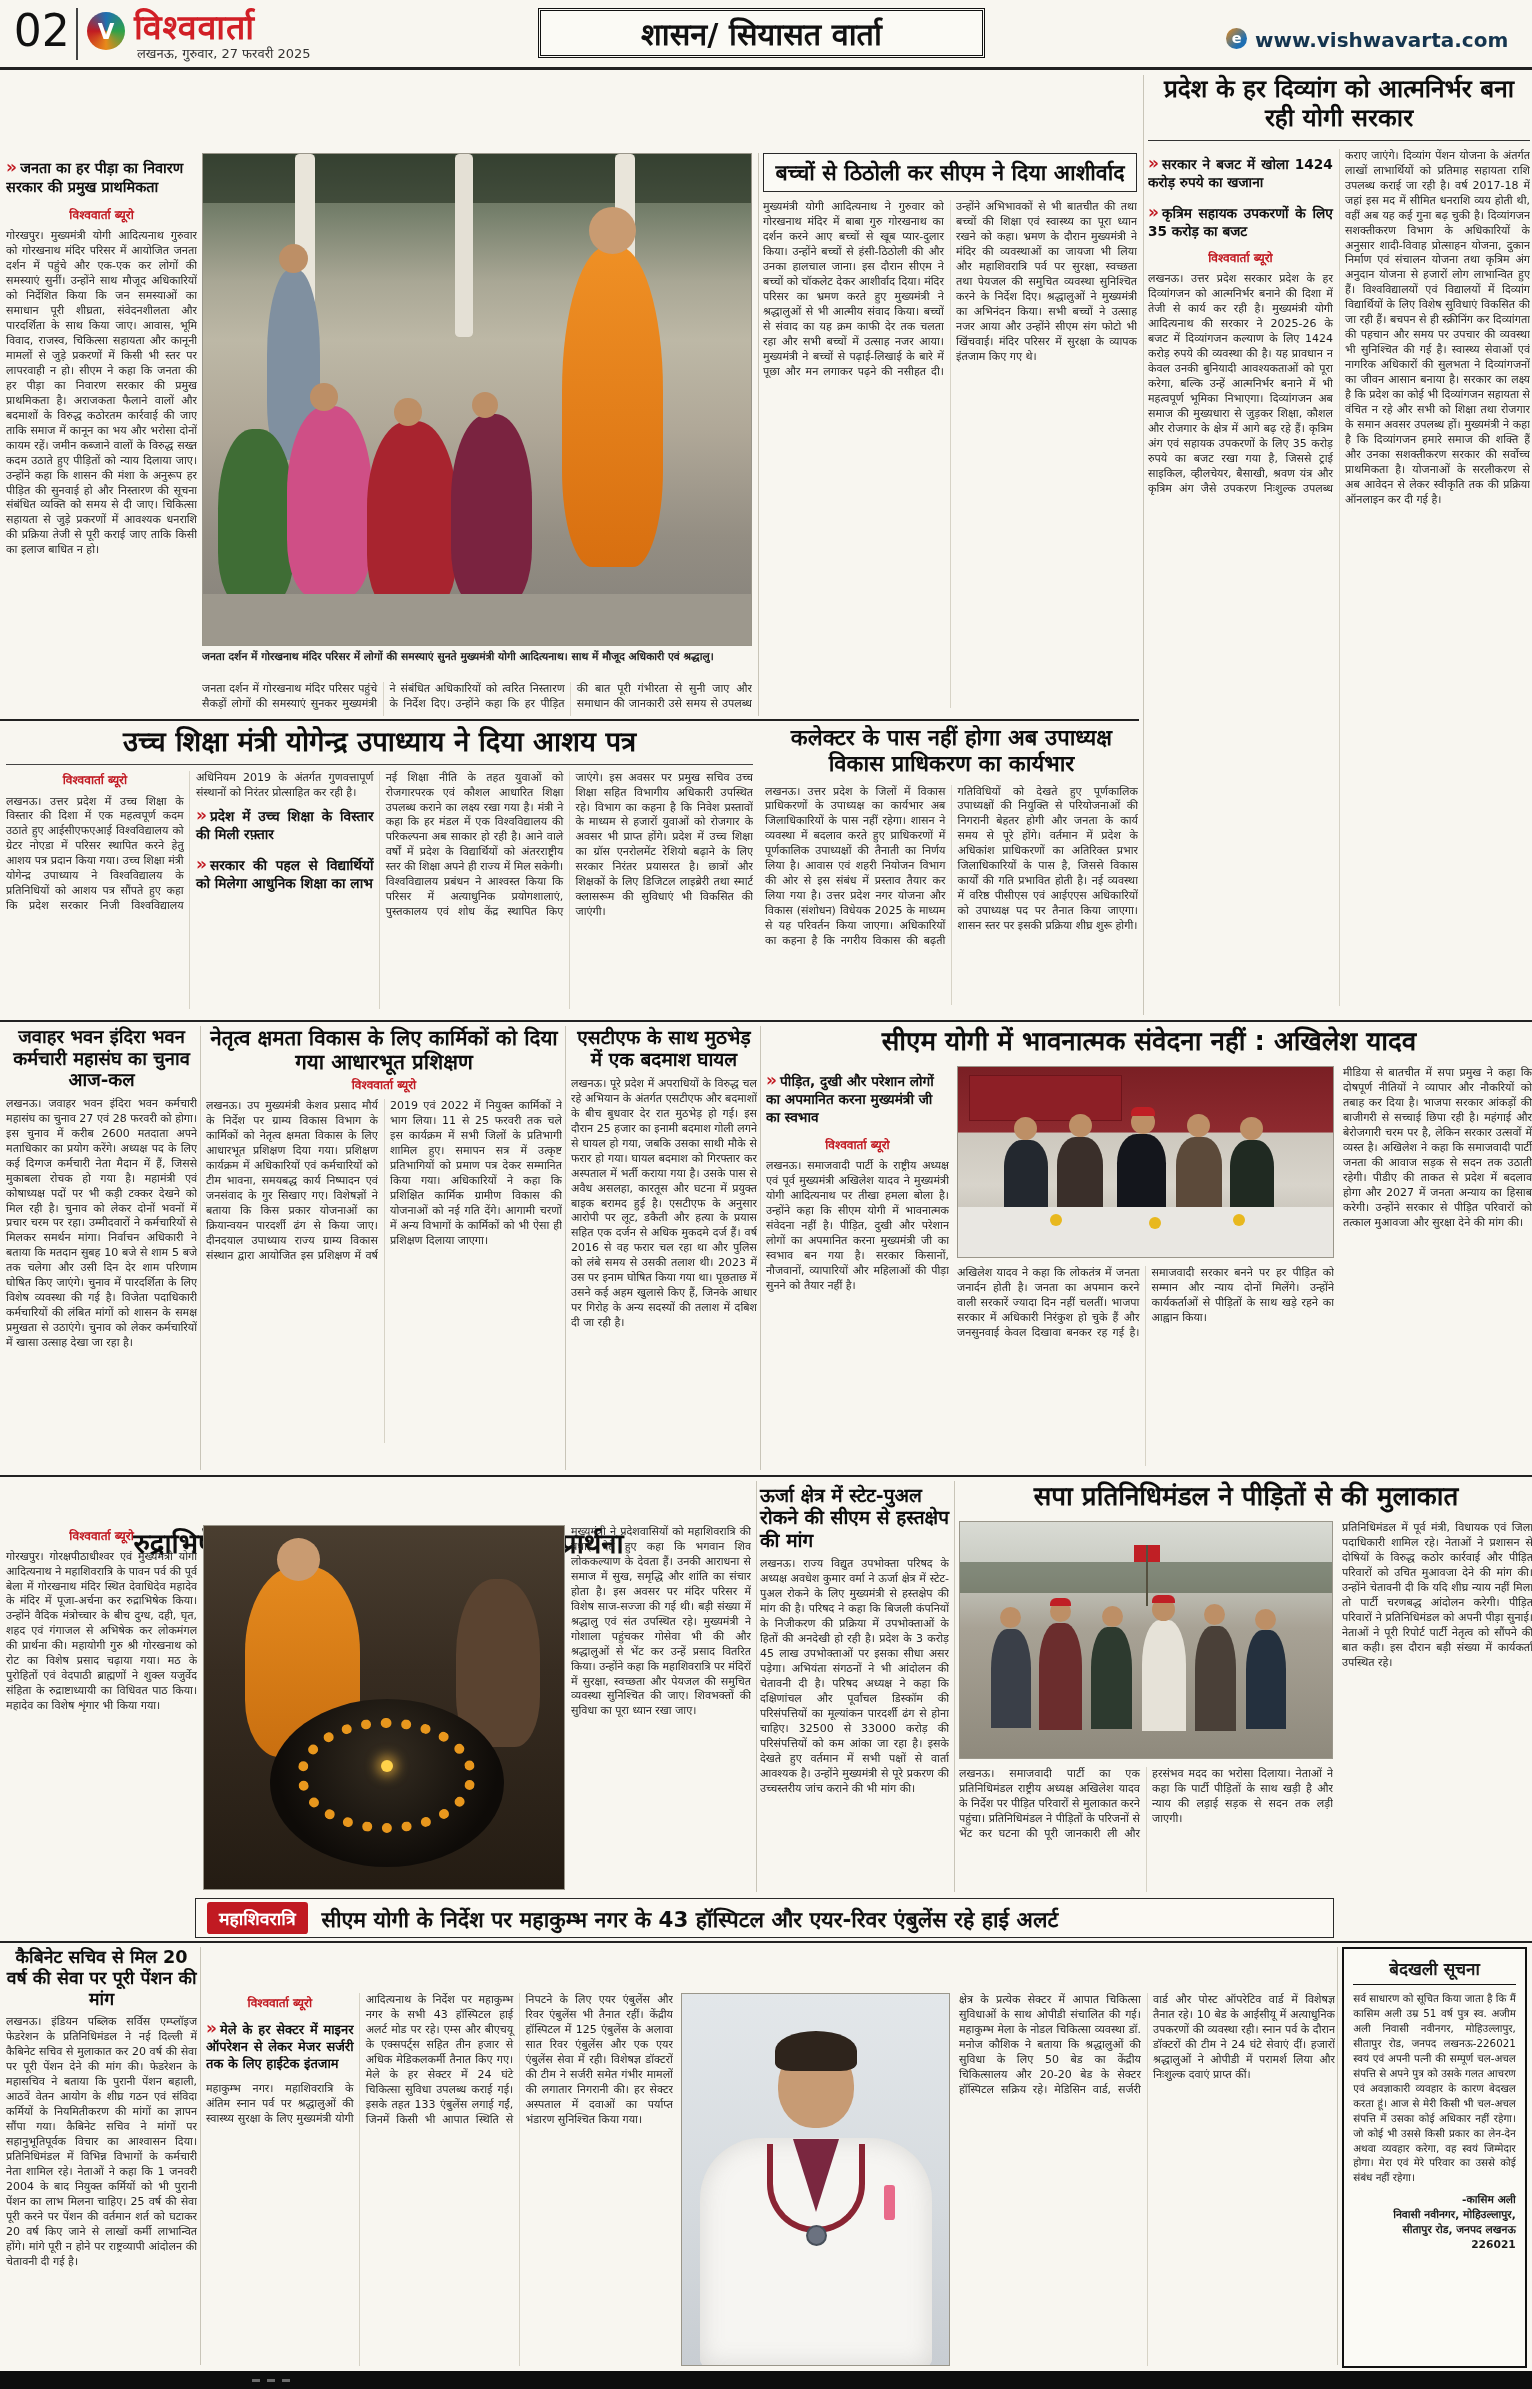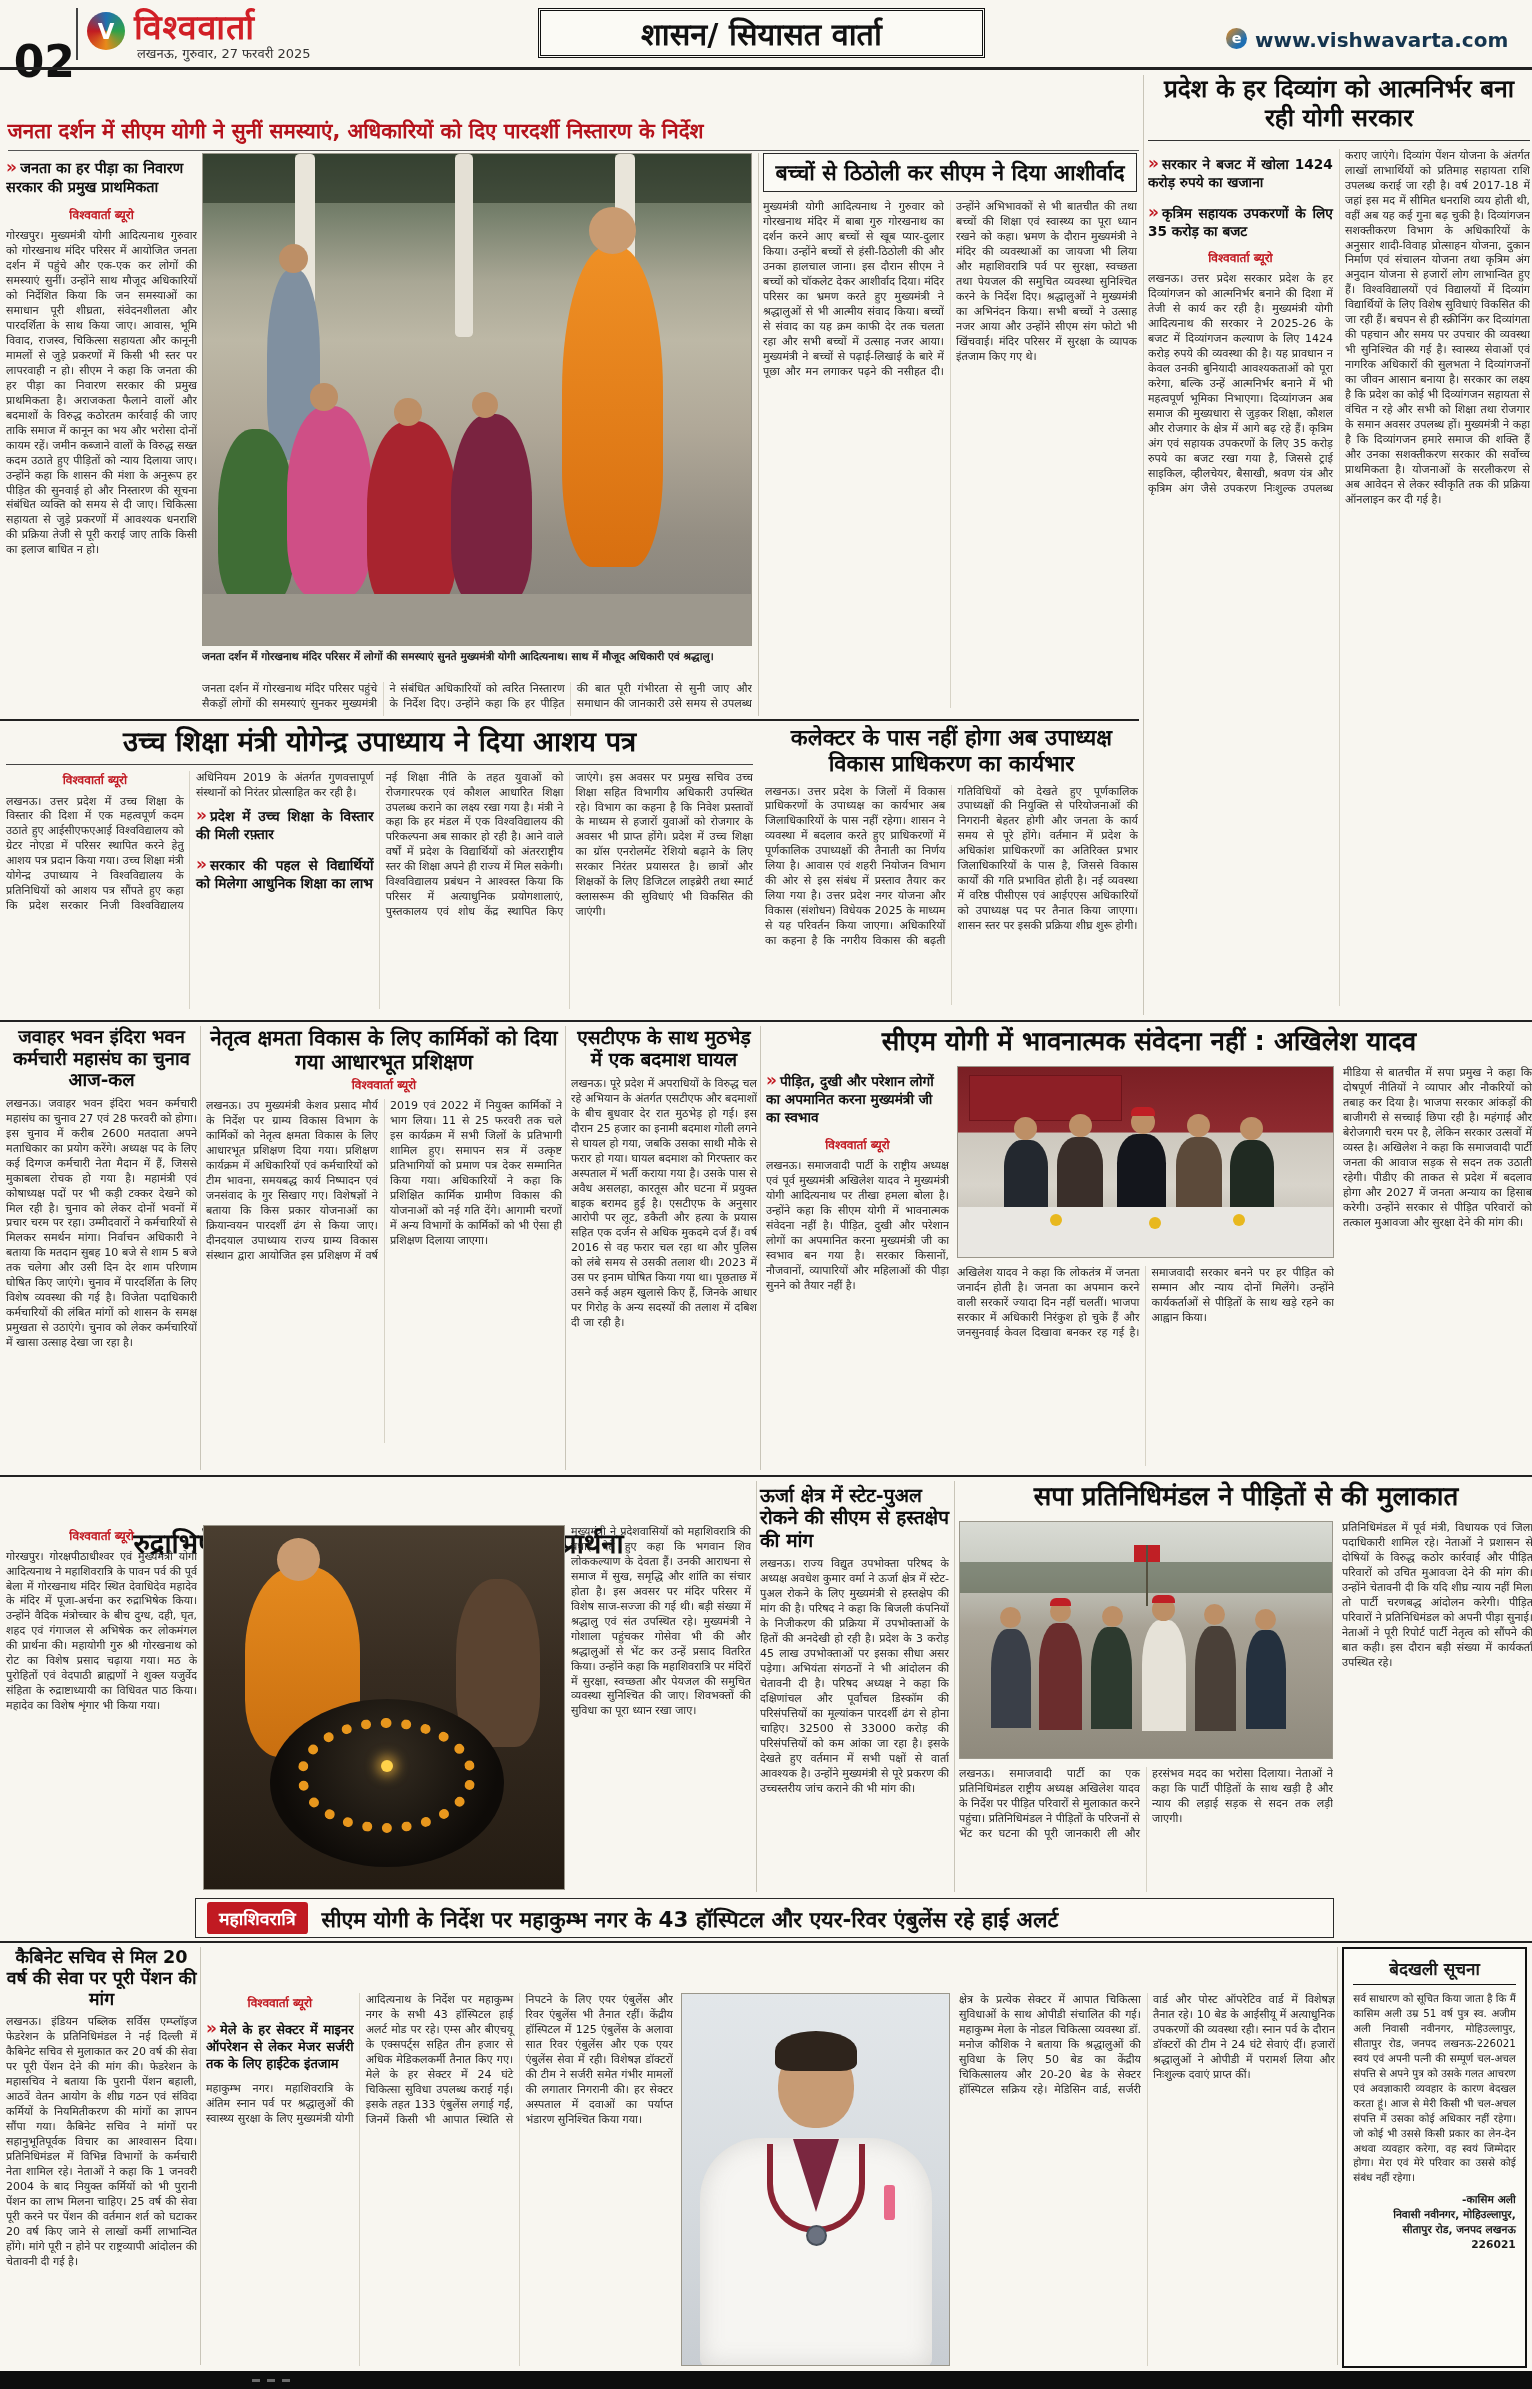--- a/index.html
+++ b/index.html
@@ -7,21 +7,21 @@
   .page {
     position:relative; width:1533px; height:2389px; margin:0 auto;
     background:#f8f6f0; color:#1c1c1c; overflow:hidden;
     font-family:"DejaVu Sans","Liberation Sans",sans-serif;
   }
   .abs { position:absolute; }
   .rule-h { position:absolute; background:#222; }
   .rule-v { position:absolute; background:#c9c5b8; width:0.8px; }
 
   
-  .pagenum { font-size:44px; font-weight:bold; color:#111;margin-top:31px; }
+  .pagenum { font-size:44px; font-weight:normal; color:#111; }
   .mast-divider { position:absolute; width:1.5px; background:#444; }
   .logo-circle { position:absolute; width:38px; height:38px; border-radius:50%;
     background:conic-gradient(#1f6fb2,#2da24a,#e88a1a,#c11a22,#1f6fb2);
     display:flex; align-items:center; justify-content:center;
     color:#fff; font-weight:bold; font-size:21.4px; }
   .paper-name { font-size:34px; font-weight:bold; color:#d11f26; letter-spacing:0.8px; }
   .dateline { font-size:13px; color:#333; }
   .section-box { position:absolute; border:3.8px double #111; background:#fbfaf5;
     display:flex; align-items:center; justify-content:center;
     font-size:30.5px; font-weight:bold; color:#111; }
@@ -81,21 +81,20 @@
     <div class="abs paper-name" style="left:134px;top:3.1px;">विश्ववार्ता</div>
     <div class="abs dateline" style="left:137px;top:44px;">लखनऊ, गुरुवार, 27 फरवरी 2025</div>
     <div class="section-box" style="left:538px;top:7.6px;width:447px;height:50px;">
       <span>शासन/ सियासत वार्ता</span>
     </div>
     <div class="web-icon" style="left:1226px;top:27.5px;">e</div>
     <div class="abs website" style="left:1255px;top:27.5px;">www.vishwavarta.com</div>
   </div>
   <div class="rule-h" style="left:0;top:67px;width:1533px;height:3.1px;"></div>
 
-  <div class="abs subhead" style="left:7.6px;top:119px;width:1131px;font-size:20.6px;">जनता दर्शन में सीएम योगी ने सुनीं समस्याएं, अधिकारियों को दिए पारदर्शी निस्तारण के निर्देश</div>
 
   <div class="abs" style="left:6.1px;top:153px;width:191px;height:563px;overflow:hidden;">
     <div class="quote">
       <span class="mark">»</span><span>जनता का हर पीड़ा का निवारण सरकार की प्रमुख प्राथमिकता</span>
     </div>
     <div class="byline">विश्ववार्ता ब्यूरो</div>
     <div class="body-text" style="height:443px;">गोरखपुर। मुख्यमंत्री योगी आदित्यनाथ गुरुवार को गोरखनाथ मंदिर परिसर में आयोजित जनता दर्शन में पहुंचे और एक-एक कर लोगों की समस्याएं सुनीं। उन्होंने साथ मौजूद अधिकारियों को निर्देशित किया कि जन समस्याओं का समाधान पूरी शीघ्रता, संवेदनशीलता और पारदर्शिता के साथ किया जाए। आवास, भूमि विवाद, राजस्व, चिकित्सा सहायता और कानूनी मामलों से जुड़े प्रकरणों में किसी भी स्तर पर लापरवाही न हो। सीएम ने कहा कि जनता की हर पीड़ा का निवारण सरकार की प्रमुख प्राथमिकता है। अराजकता फैलाने वालों और बदमाशों के विरुद्ध कठोरतम कार्रवाई की जाए ताकि समाज में कानून का भय और भरोसा दोनों कायम रहें। जमीन कब्जाने वालों के विरुद्ध सख्त कदम उठाते हुए पीड़ितों को न्याय दिलाया जाए। उन्होंने कहा कि शासन की मंशा के अनुरूप हर पीड़ित की सुनवाई हो और निस्तारण की सूचना संबंधित व्यक्ति को समय से दी जाए। चिकित्सा सहायता से जुड़े प्रकरणों में आवश्यक धनराशि की प्रक्रिया तेजी से पूरी कराई जाए ताकि किसी का इलाज बाधित न हो।</div>
   </div>
 
   <div class="photo photo1" style="left:202px;top:153px;width:550px;height:493px;">

